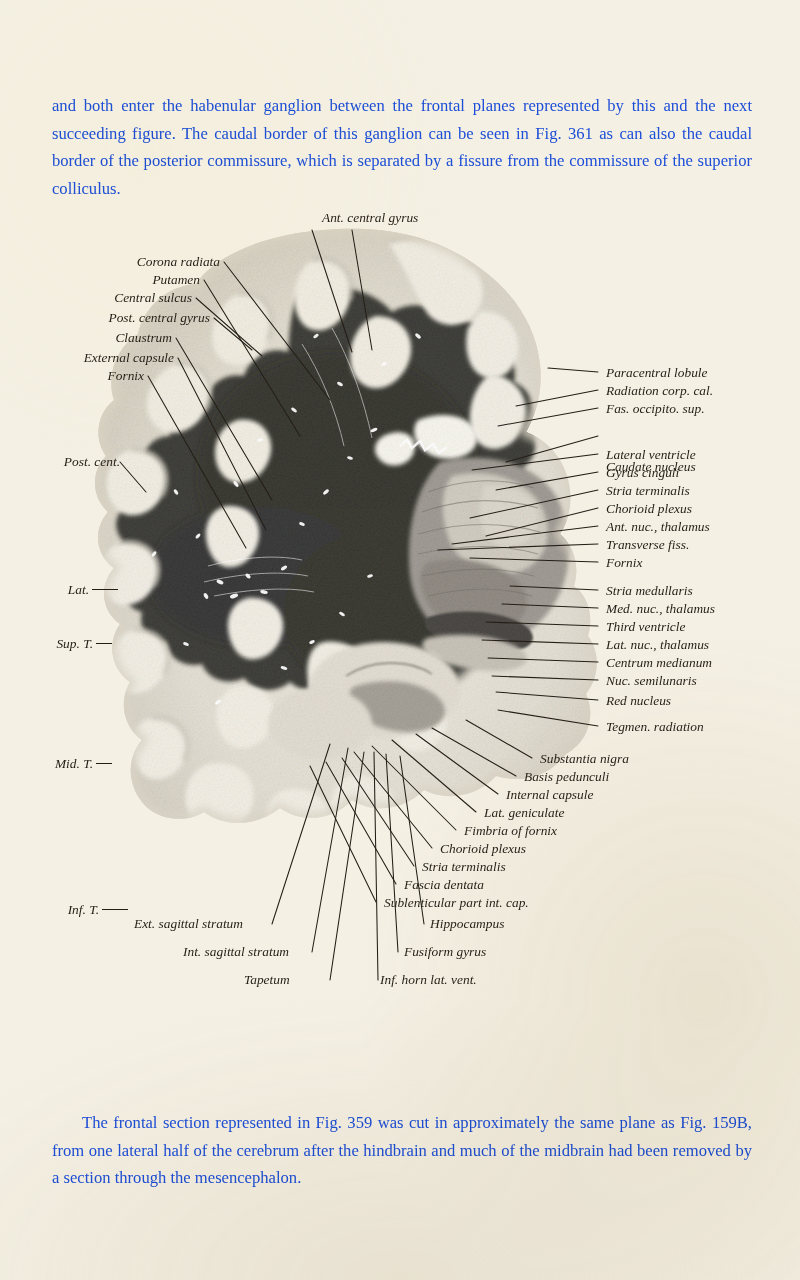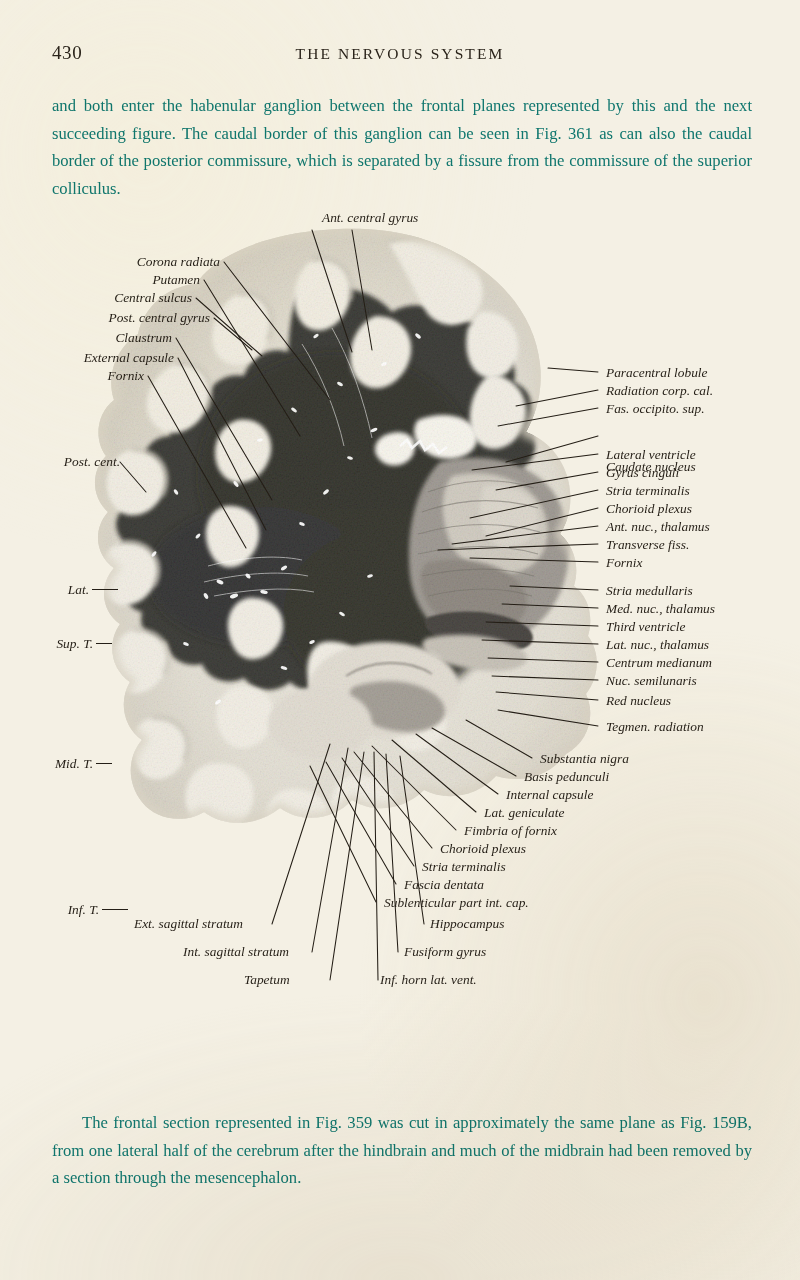--- a/index.html
+++ b/index.html
@@ -54,21 +54,21 @@
 
   
   .bodytext {
     position: absolute;
     left: 52px;
     width: 700px;
     font-size: 16.6px;
     line-height: 27.5px;
     text-align: justify;
     text-justify: inter-word;
-    color: #0f766e;
+    color: #1d4ed8;
   }
   #para-top { top: 92px; }
   #para-bot-1 { top: 1109px; text-indent: 30px; }
   #para-bot-2 { top: 1193px; text-indent: 30px; }
 
   
   #figure {
     position: absolute;
     left: 0; top: 200px;
     width: 800px; height: 820px;
@@ -124,24 +124,20 @@
     line-height: 21px;
     text-align: center;
     color: #241e16;
   }
 </style>
 </head>
 <body>
 
 <div id="page">
 
-  <div id="running-head">
-    <div id="folio">430</div>
-    <div id="head-title">THE NERVOUS SYSTEM</div>
-  </div>
 
   <div class="bodytext" id="para-top">and both enter the habenular ganglion between the frontal planes represented by this and the next succeeding figure.  The caudal border of this ganglion can be seen in Fig. 361 as can also the caudal border of the posterior commissure, which is separated by a fissure from the commissure of the superior colliculus.</div>
 
   <div id="figure">
 
     <div id="specimen">
       <svg viewBox="0 0 560 700" preserveAspectRatio="none" aria-hidden="true">
         <defs>
 
           <filter id="grain" x="-5%" y="-5%" width="110%" height="110%">

